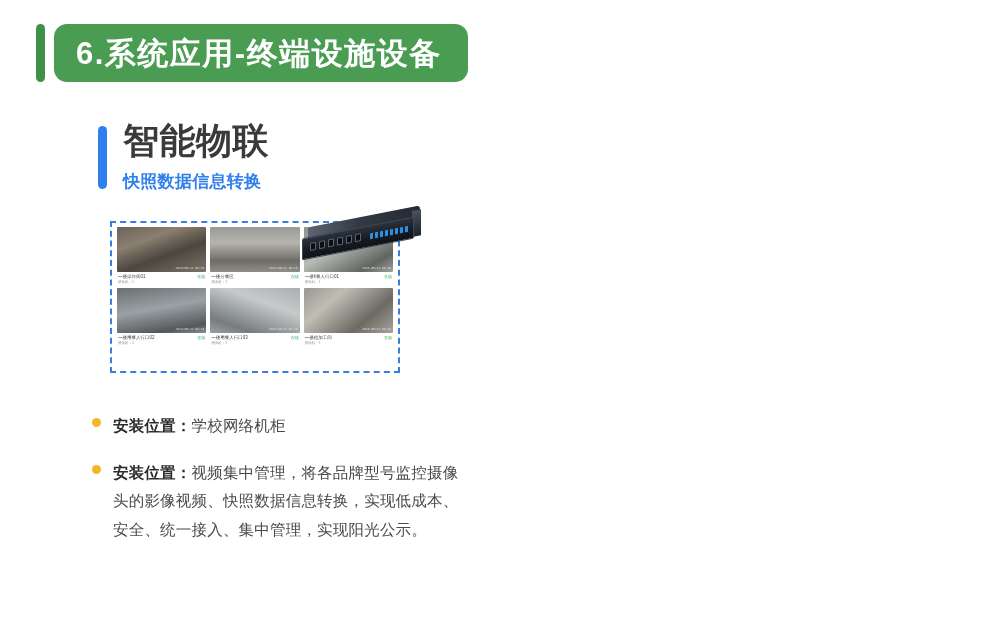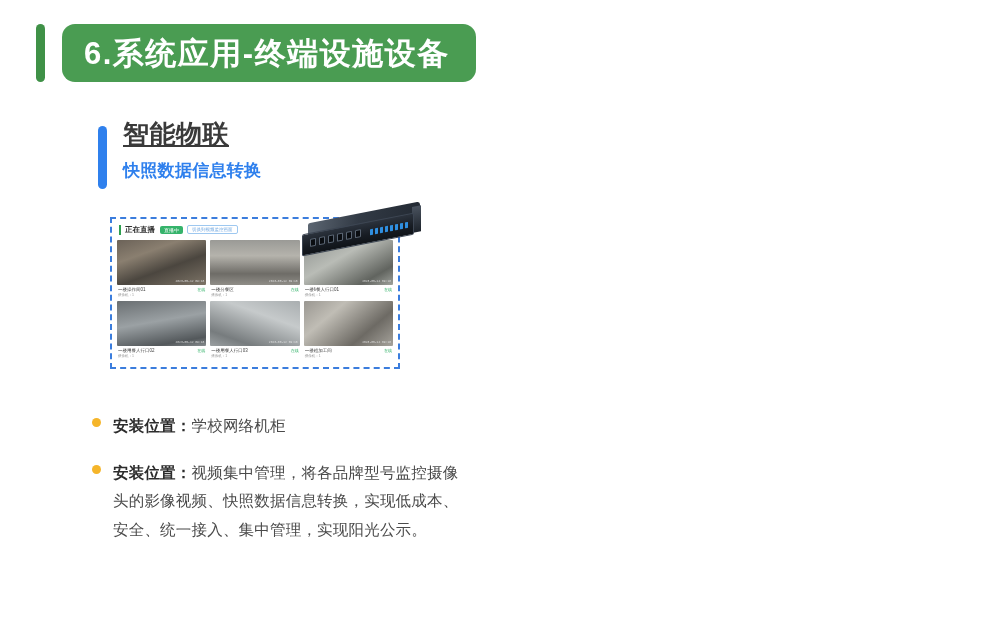--- a/index.html
+++ b/index.html
@@ -23,21 +23,21 @@
     height: 58px;
   }
   .title-tick {
     width: 9px;
     height: 58px;
     background: #3f9147;
     border-radius: 5px;
     flex: 0 0 auto;
   }
   .title-box {
-    margin-left: 17px;
+    margin-left: 9px;
     height: 58px;
     background: #4a9c52;
     border-radius: 13px;
     display: flex;
     align-items: center;
     padding: 0 26px 0 22px;
   }
   .title-text {
     color: #ffffff;
     font-size: 31px;
@@ -72,26 +72,25 @@
     width: 9px;
     height: 63px;
     background: #2f80ed;
     border-radius: 5px;
     margin-right: 16px;
     margin-top: 6px;
     flex: 0 0 auto;
   }
   .heading-texts { display: flex; flex-direction: column; }
   .heading-main {
-    font-size: 26px;
+    font-size: 36px;
     font-weight: bold;
     color: #3a3a3a;
     line-height: 1.15;
     letter-spacing: 0.5px;
-    text-decoration: underline;
   }
   .heading-sub {
     font-size: 17px;
     font-weight: bold;
     color: #2f80ed;
     margin-top: 9px;
     letter-spacing: 0.3px;
   }
 
   
@@ -270,26 +269,20 @@
       <div class="heading-bar"></div>
       <div class="heading-texts">
         <div class="heading-main">智能物联</div>
         <div class="heading-sub">快照数据信息转换</div>
       </div>
     </div>
 
     <div class="panel-wrap">
 
       <div class="video-wall">
-        <div class="vw-header">
-          <span class="vw-accent"></span>
-          <span class="vw-live-label">正在直播</span>
-          <span class="vw-badge">直播中</span>
-          <span class="vw-badge2">切换到视频监控画面</span>
-        </div>
         <div class="vw-grid">
 
           <div class="vw-cell">
             <div class="vw-thumb vw-cam-a">
               <span class="ts">2023-05-12 09:18</span>
             </div>
             <div class="vw-meta">
               <span class="vw-name">一楼操作间01</span>
               <span class="vw-state">在线</span>
             </div>

